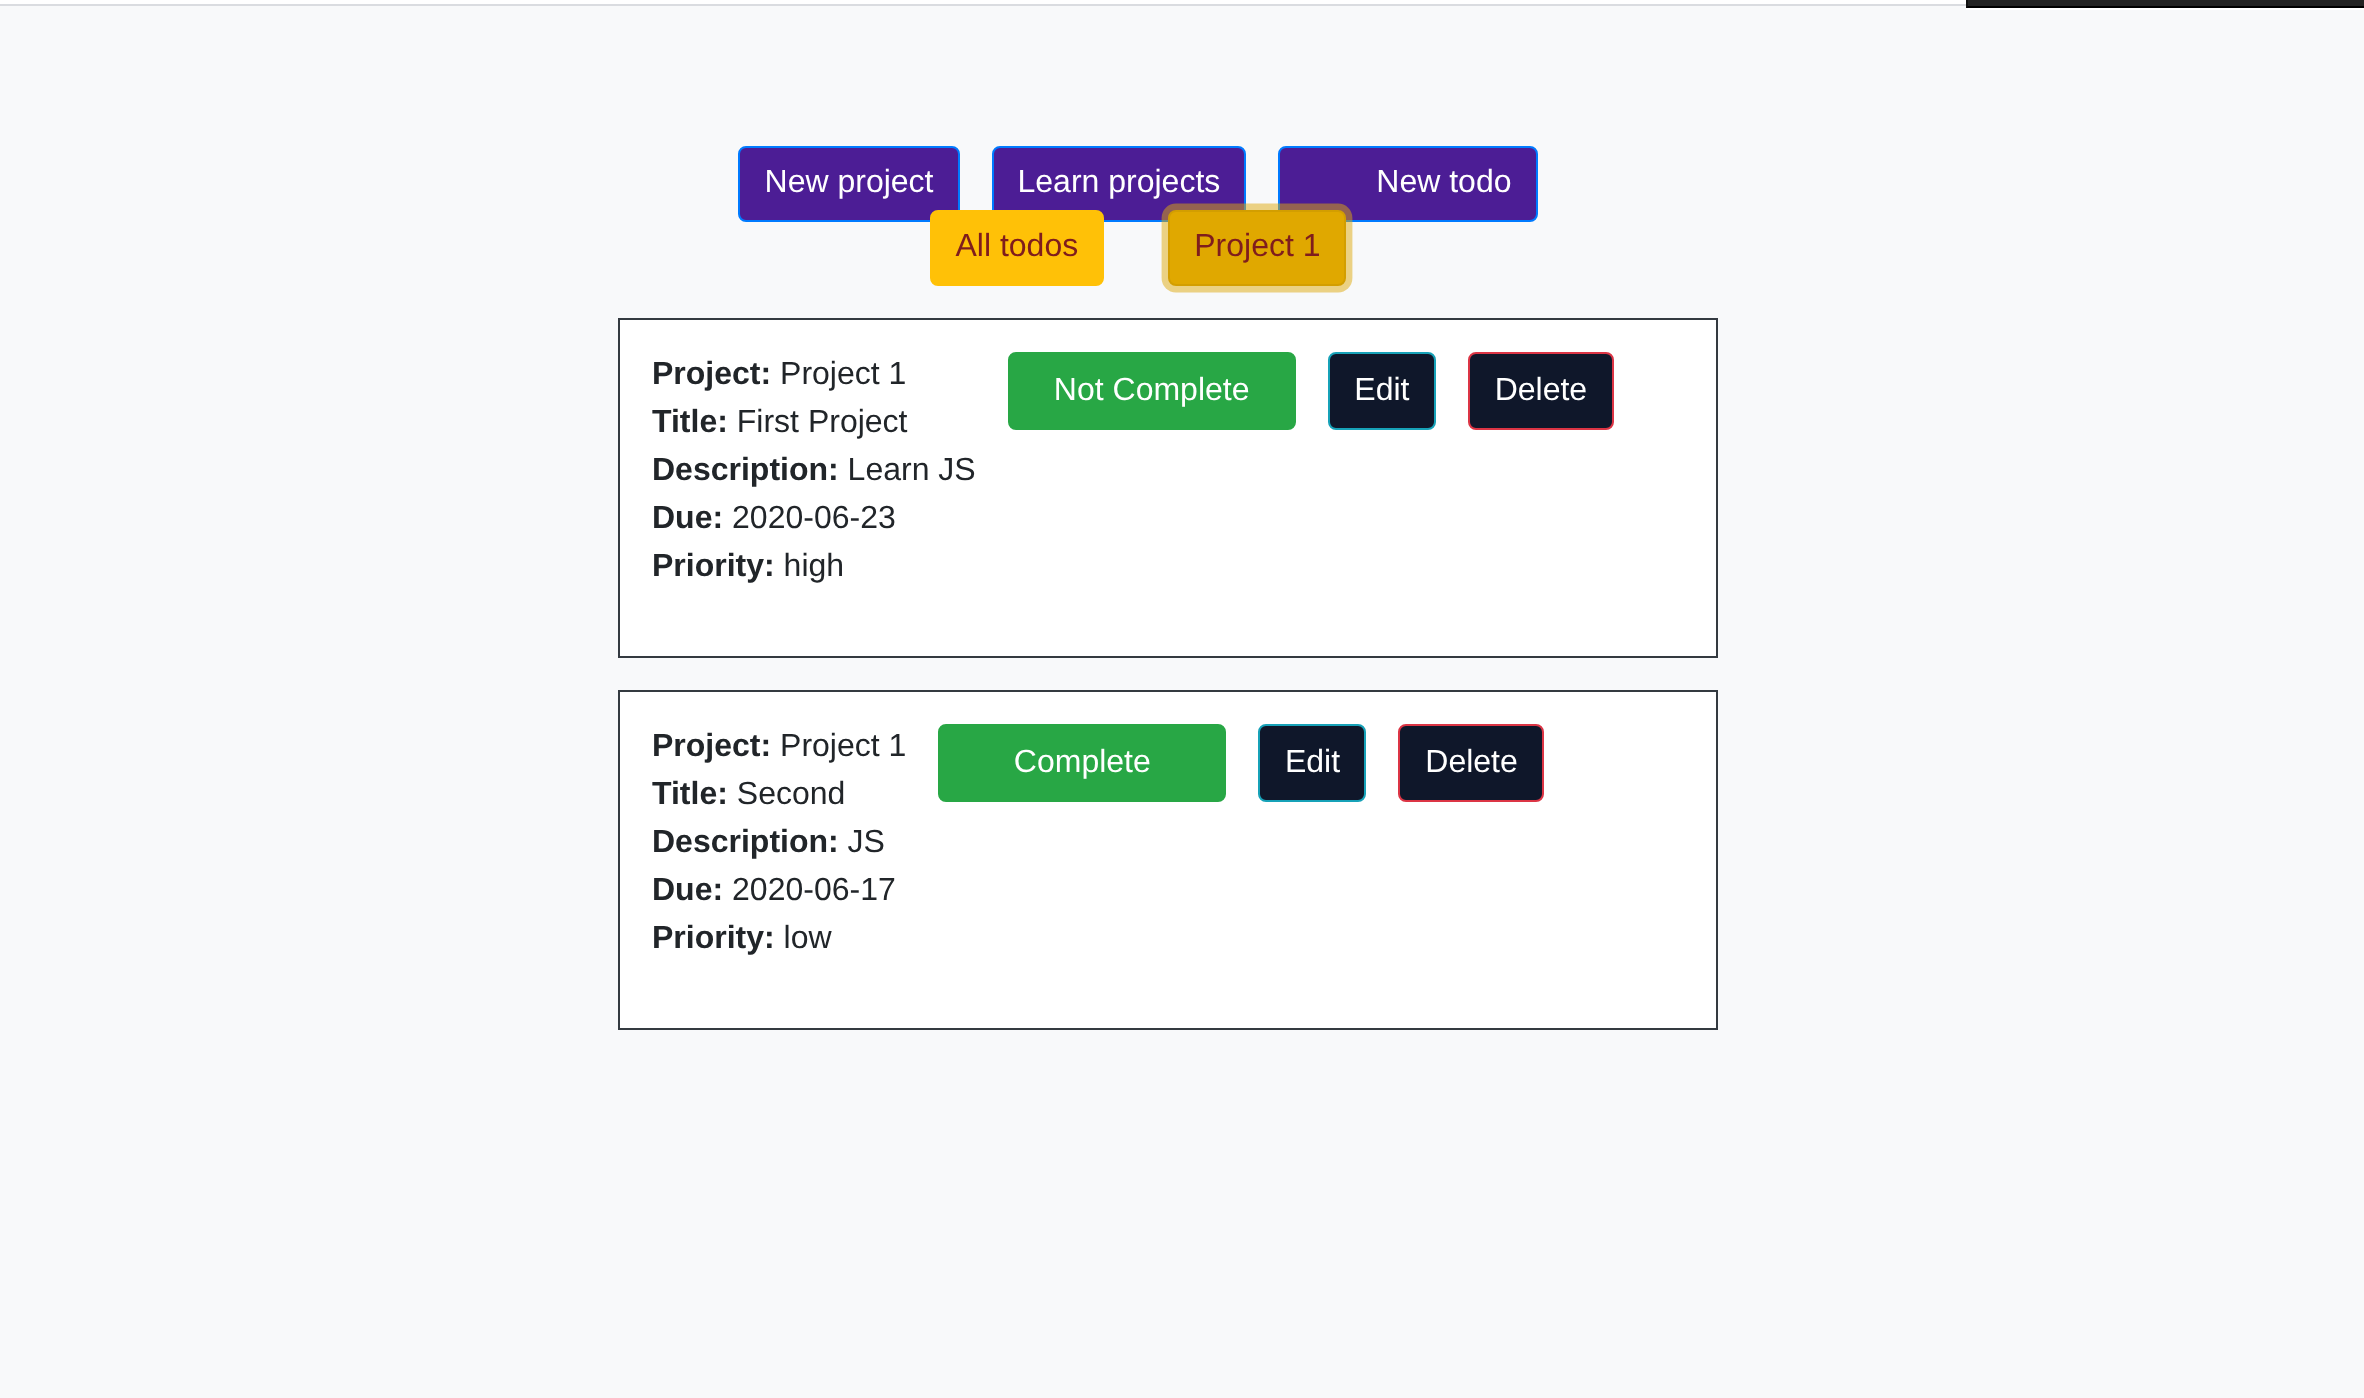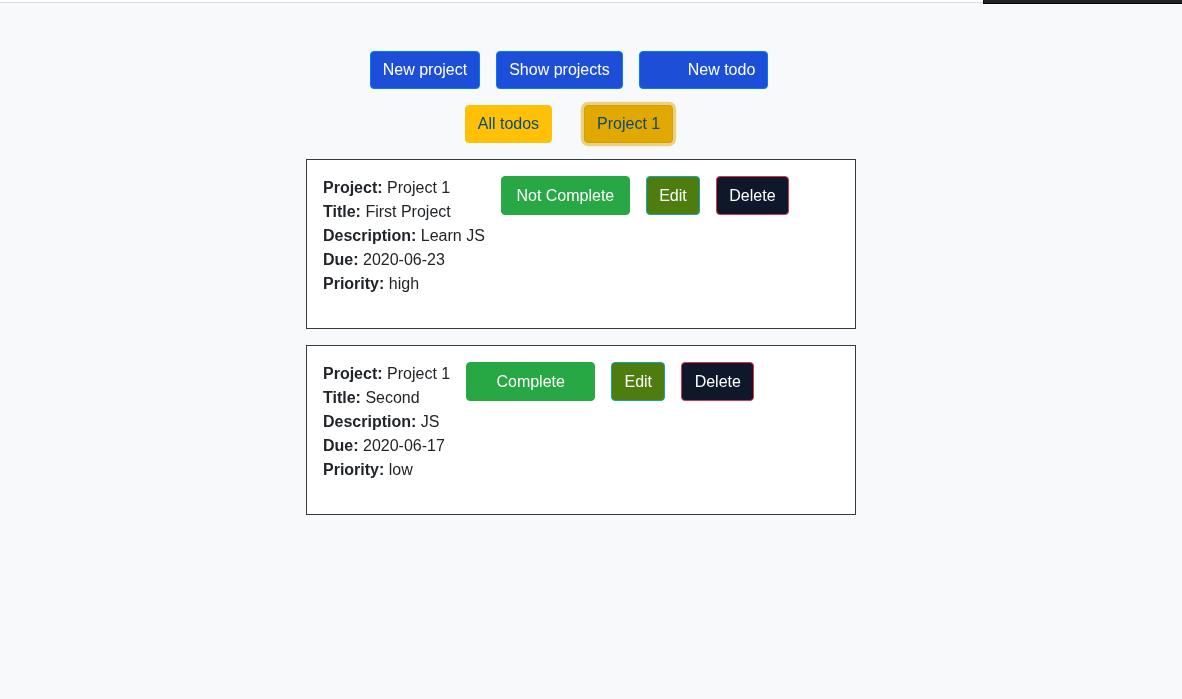--- a/index.html
+++ b/index.html
@@ -22,67 +22,67 @@
   
   .page { position:absolute; left:0; top:3px; width:1138px; }
 
   .btn {
     display:inline-block; font-weight:400; text-align:center; vertical-align:middle;
     border:1px solid transparent; padding:6px 12px; font-size:16px; line-height:1.5;
     border-radius:4px; cursor:pointer; font-family:inherit; box-sizing:border-box;
     color:#fff; -webkit-appearance:none; margin:0;
     user-select:none;
   }
-  .btn-primary { background:#1d4ed8; border-color:#007bff; }
-  .btn-warning { background:#ffc107; border-color:#ffc107; color:#0c4a6e; }
+  .btn-primary { background:#4c1d95; border-color:#007bff;margin-top:22px; }
+  .btn-warning { background:#ffc107; border-color:#ffc107; color:#7f1d1d; }
   .btn-warning.is-active {
     background:#e0a800; border-color:#d39e00;
     box-shadow:0 0 0 3.2px rgba(222,170,12,.5);
   }
   .btn-success { background:#28a745; border-color:#28a745; }
-  .btn-info    { background:#4d7c0f; border-color:#17a2b8; }
+  .btn-info    { background:#0f172a; border-color:#17a2b8; }
   .btn-danger  { background:#0f172a; border-color:#dc3545; }
 
   .toolbar { position:absolute; left:0; top:48px; width:1138px; text-align:center; font-size:0; }
   .toolbar .btn { margin-right:16px; }
   .toolbar .btn:last-child { margin-right:0;padding-left:48px; }
 
   .projectbar { position:absolute; left:0; top:102px; width:1138px; text-align:center; font-size:0; }
   .projectbar .btn { margin:0 16px; }
 
-  .todo-list { position:absolute; left:12px; top:156px; width:1138px; }
+  .todo-list { position:absolute; left:0; top:156px; width:1138px;padding-left:15px; }
 
   .todo-card {
     width:550px; margin:0 auto 16px; background:#ffffff;
     border:1px solid #343a40; box-sizing:border-box; padding:16px;
   }
   .todo-card-inner { font-size:0; }
   .todo-details {
     display:inline-block; vertical-align:top; font-size:16px; line-height:1.5;
     margin:0 0 16px 0;
   }
   .todo-details b { font-weight:700; }
   .todo-line { font-size:16px; line-height:1.5; }
   .todo-actions { display:inline-block; vertical-align:top; font-size:16px; margin-left:16px; }
   .todo-actions .btn { margin-right:16px; padding:6.6px 12.3px; }
   .todo-actions .btn:last-child { margin-right:0; }
-  .btn-toggle { width:129px; padding-left:0; padding-right:0; }
+  .btn-toggle { width:144px; padding-left:0; padding-right:0; }
 </style>
 </head>
 <body>
 
 <div class="chrome-strip"></div>
 <div class="chrome-rule"></div>
 <div class="chrome-dark"></div>
 <div class="chrome-dark-gap"></div>
 
 <div class="page">
 
   <div class="toolbar">
-    <button class="btn btn-primary">New project</button><button class="btn btn-primary">Show projects</button><button class="btn btn-primary">New todo</button>
+    <button class="btn btn-primary">New project</button><button class="btn btn-primary">Learn projects</button><button class="btn btn-primary">New todo</button>
   </div>
 
   <div class="projectbar">
     <button class="btn btn-warning">All todos</button><button class="btn btn-warning is-active">Project 1</button>
   </div>
 
   <div class="todo-list">
 
     <div class="todo-card">
       <div class="todo-card-inner">

